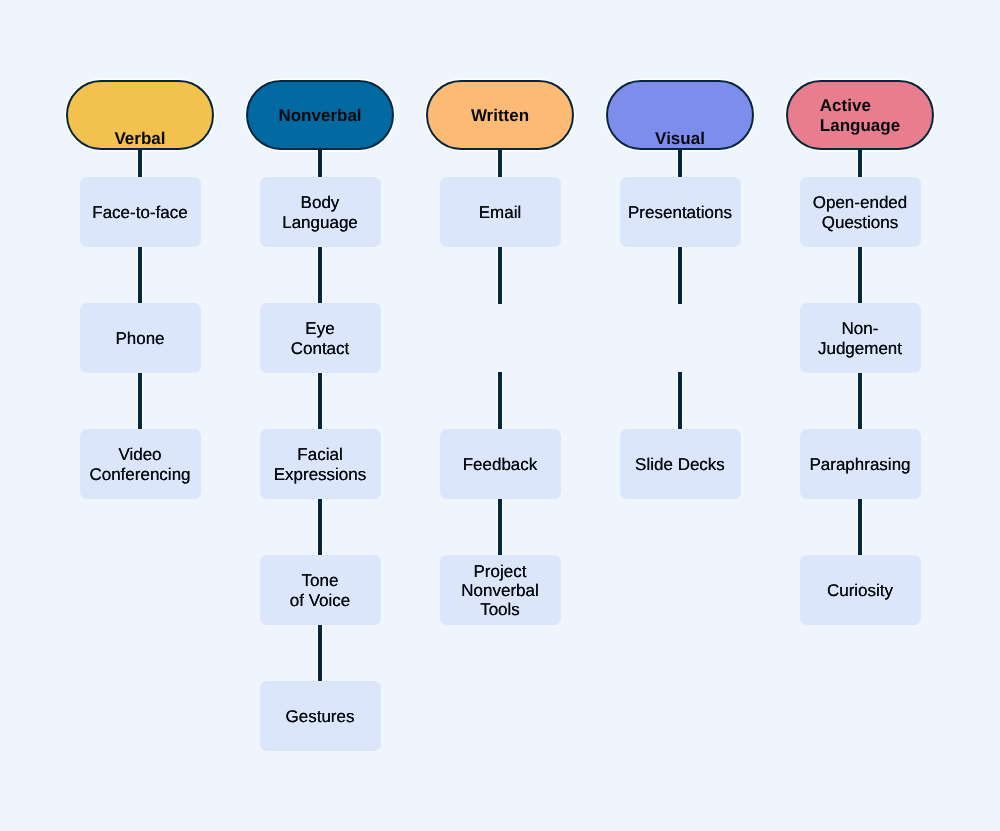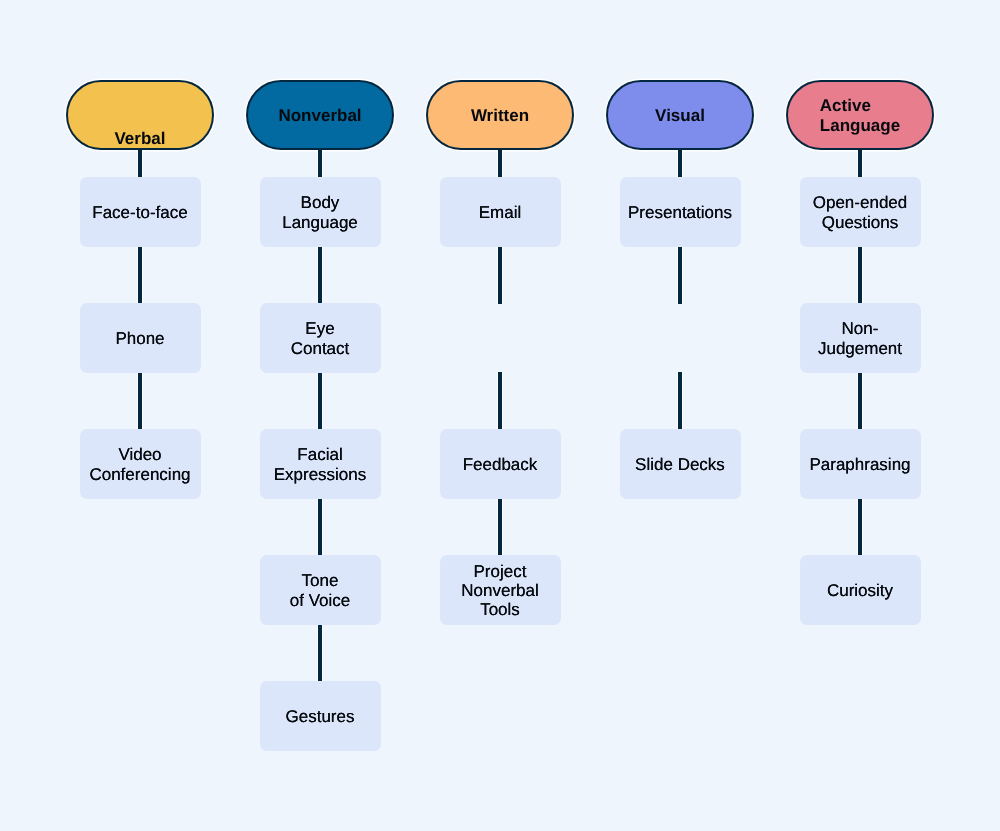--- a/index.html
+++ b/index.html
@@ -115,21 +115,21 @@
     <div class="node" style="top:555px">
       <div class="node-label">
         <span>Project</span><br><span>Nonverbal</span><br><span>Tools</span>
       </div>
     </div>
   </div>
   <div class="column" style="left:590px">
     <div class="conn from-header" style="top:150px;height:27px"></div>
     <div class="conn" style="top:246px;height:58px"></div>
     <div class="conn" style="top:372px;height:58px"></div>
-    <div class="pill" style="top: 80px; background-color: rgb(126, 140, 236);">
+    <div class="pill" style="top: 80px; background-color: rgb(126, 140, 236); align-items: flex-end;">
       <div class="pill-label">
         <span>Visual</span>
       </div>
     </div>
     <div class="node" style="top:177px">
       <div class="node-label">
         <span>Presentations</span>
       </div>
     </div>
     <div class="node" style="top:429px">

